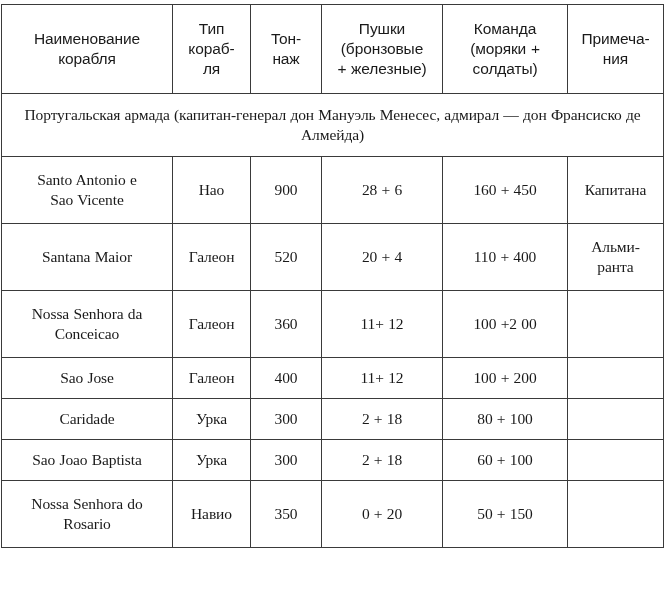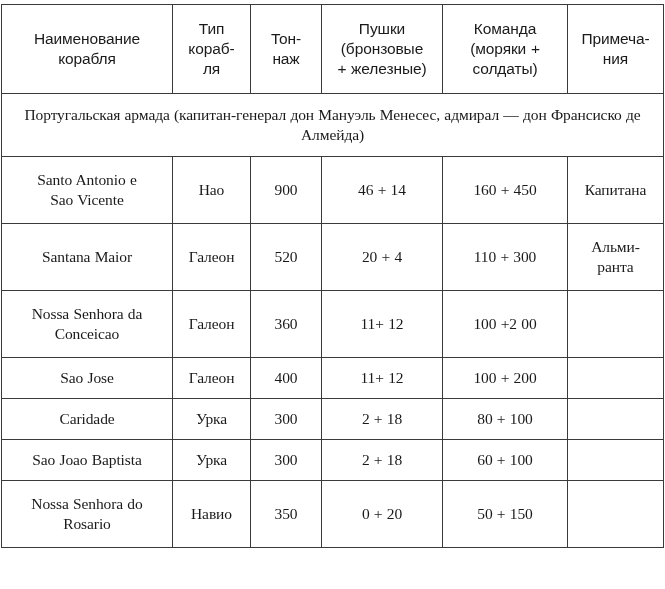--- a/index.html
+++ b/index.html
@@ -100,30 +100,30 @@
     </thead>
     <tbody>
       <tr>
         <td class="section-title" colspan="6">Португальская армада (капитан-генерал дон Мануэль Менесес, адмирал — дон Франсиско де Алмейда)</td>
       </tr>
 
     <tr class="row-tall">
           <td>Santo Antonio e<br>Sao Vicente</td>
           <td>Нао</td>
           <td class="nowrap-cell">900</td>
-          <td class="nowrap-cell">46 + 14</td>
+          <td class="nowrap-cell">28 + 6</td>
           <td class="nowrap-cell">160 + 450</td>
           <td>Капитана</td>
         </tr>
         <tr class="row-tall">
           <td>Santana Maior</td>
           <td>Галеон</td>
           <td class="nowrap-cell">520</td>
           <td class="nowrap-cell">20 + 4</td>
-          <td class="nowrap-cell">110 + 300</td>
+          <td class="nowrap-cell">110 + 400</td>
           <td>Альми-<br>ранта</td>
         </tr>
         <tr class="row-tall">
           <td>Nossa Senhora da<br>Conceicao</td>
           <td>Галеон</td>
           <td class="nowrap-cell">360</td>
           <td class="nowrap-cell">11+ 12</td>
           <td class="nowrap-cell">100 +2 00</td>
           <td></td>
         </tr>

